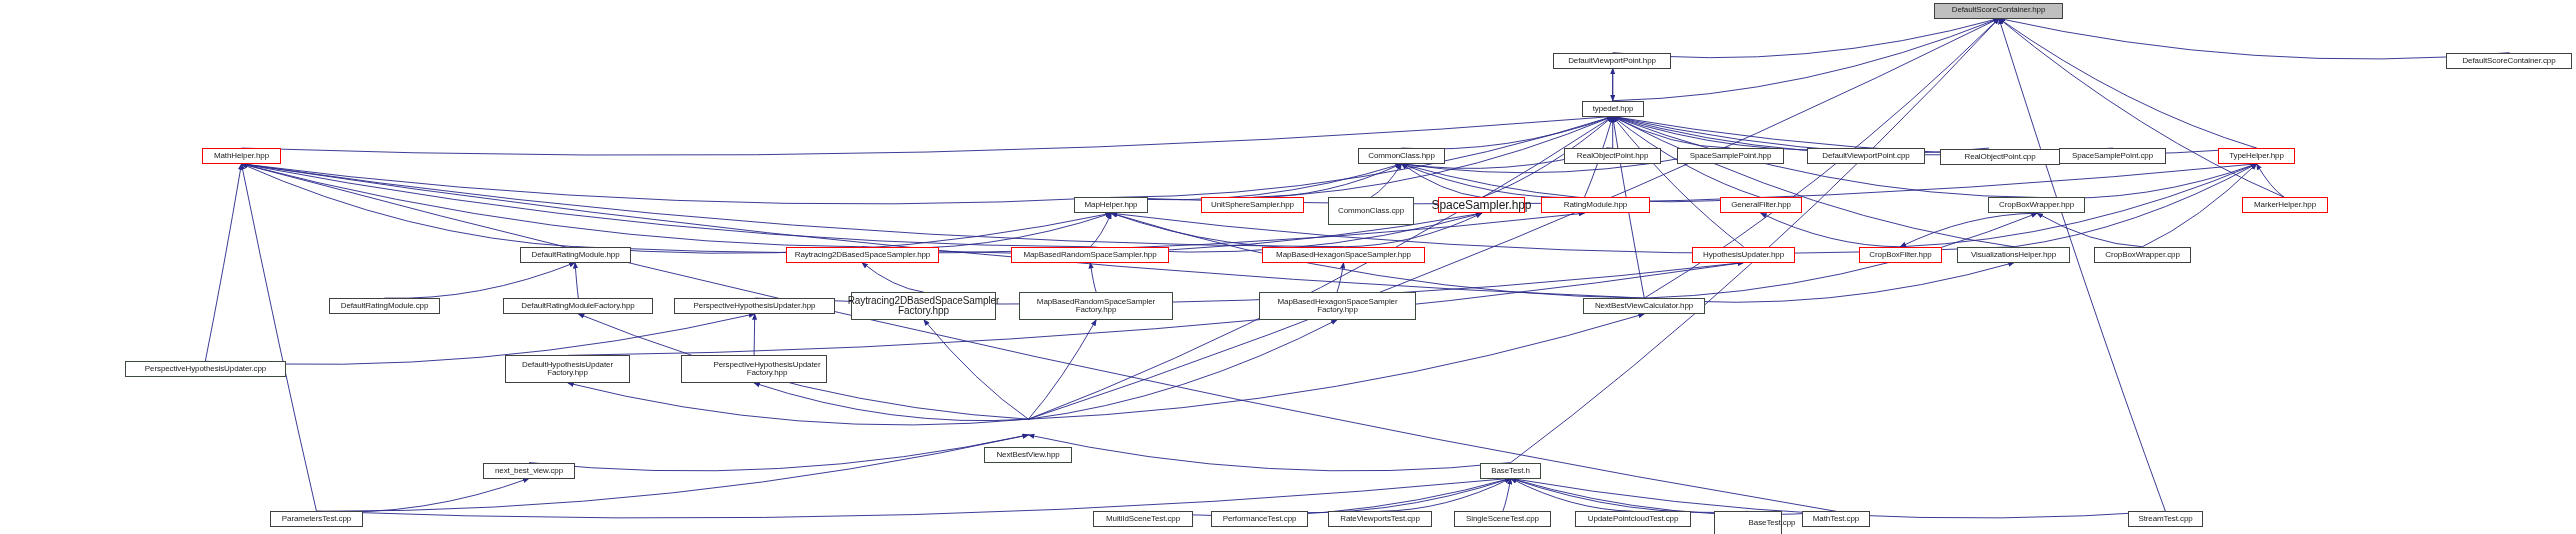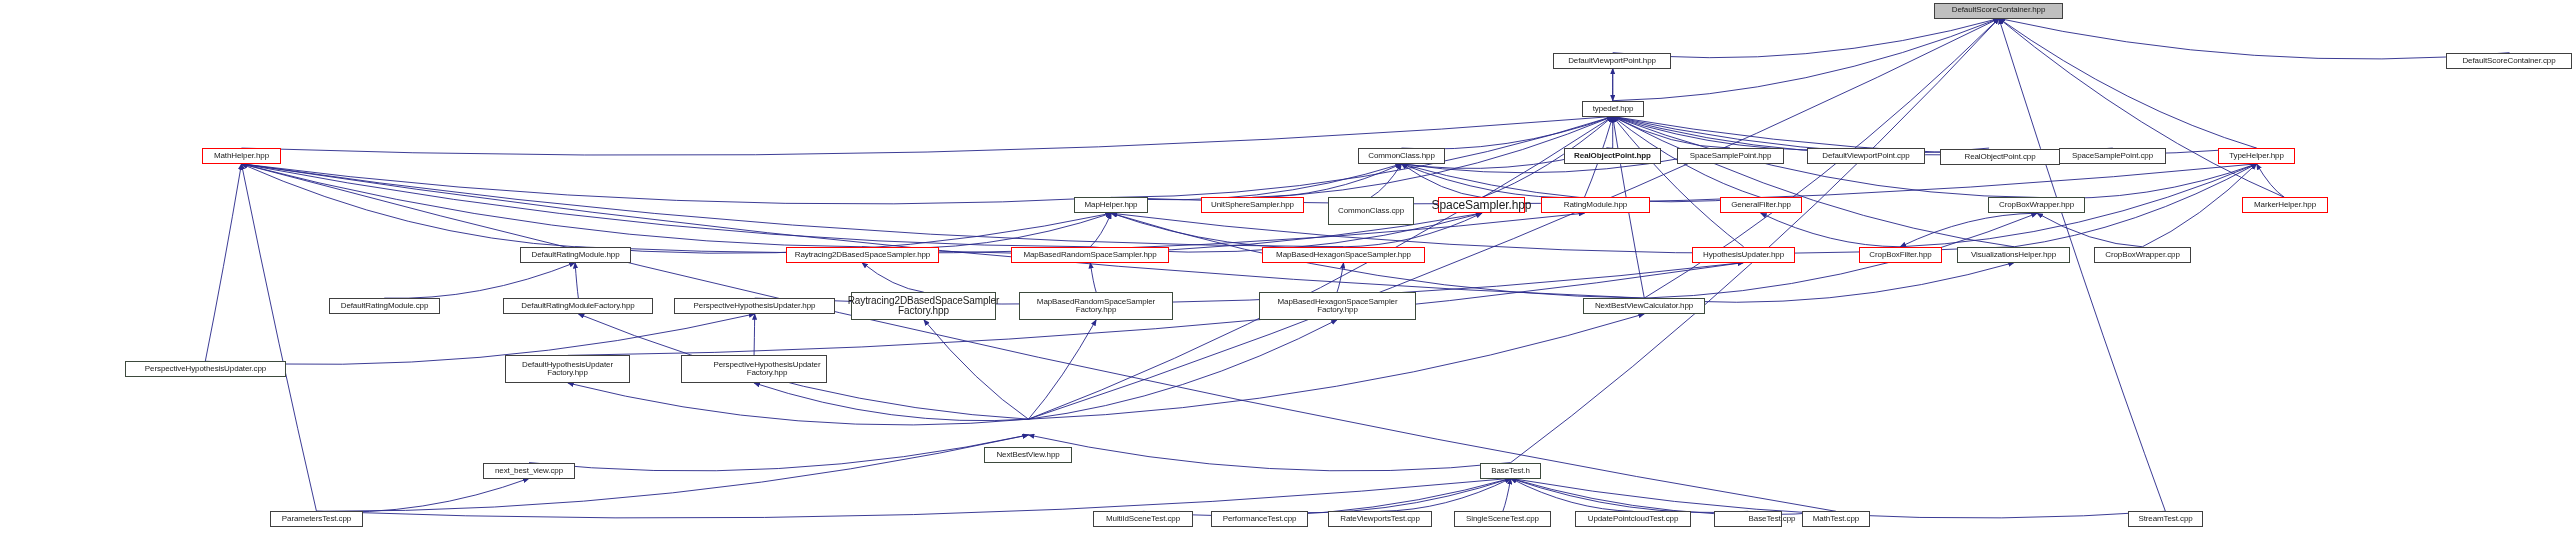--- a/index.html
+++ b/index.html
@@ -143,21 +143,21 @@
         <path d="M3291,777 Q2793.5,812 2296,727" marker-end="url(#arrow)"></path>
       </g>
   </svg>
   <div id="node-layer">
       <div class="node root" style="left: 1934px; top: 2.6px; width: 129px; height: 16px; font-size: 8px;">DefaultScoreContainer.hpp</div>
       <div class="node " style="left: 2446px; top: 53px; width: 126px; height: 16px; font-size: 8px;">DefaultScoreContainer.cpp</div>
       <div class="node " style="left: 1553px; top: 53px; width: 118px; height: 16px; font-size: 8px;">DefaultViewportPoint.hpp</div>
       <div class="node " style="left: 1582px; top: 101px; width: 62px; height: 16px; font-size: 8px;">typedef.hpp</div>
       <div class="node red" style="left: 202px; top: 148px; width: 79px; height: 16px; font-size: 8px;">MathHelper.hpp</div>
       <div class="node " style="left: 1358px; top: 148px; width: 87px; height: 16px; font-size: 8px;">CommonClass.hpp</div>
-      <div class="node " style="left: 1564px; top: 148px; width: 97px; height: 16px; font-size: 8px; font-weight: bold;">RealObjectPoint.hpp</div>
+      <div class="node " style="left: 1564px; top: 148px; width: 97px; height: 16px; font-size: 8px;">RealObjectPoint.hpp</div>
       <div class="node " style="left: 1677px; top: 148px; width: 107px; height: 16px; font-size: 8px;">SpaceSamplePoint.hpp</div>
       <div class="node " style="left: 1807px; top: 148px; width: 118px; height: 16px; font-size: 8px;">DefaultViewportPoint.cpp</div>
       <div class="node " style="left: 1940px; top: 149px; width: 120px; height: 16px; font-size: 8px;">RealObjectPoint.cpp</div>
       <div class="node " style="left: 2059px; top: 148px; width: 107px; height: 16px; font-size: 8px;">SpaceSamplePoint.cpp</div>
       <div class="node red" style="left: 2218px; top: 148px; width: 77px; height: 16px; font-size: 8px;">TypeHelper.hpp</div>
       <div class="node dark" style="left: 1074px; top: 197px; width: 74px; height: 16px; font-size: 8px;">MapHelper.hpp</div>
       <div class="node red" style="left: 1201px; top: 197px; width: 103px; height: 16px; font-size: 8px;">UnitSphereSampler.hpp</div>
       <div class="node dark" style="left: 1328px; top: 197px; width: 86px; height: 28px; font-size: 8px;">CommonClass.cpp</div>
       <div class="node red" style="left: 1438px; top: 197px; width: 87px; height: 16px; font-size: 12px;">SpaceSampler.hpp</div>
       <div class="node red" style="left: 1541px; top: 197px; width: 109px; height: 16px; font-size: 8px;">RatingModule.hpp</div>
@@ -189,18 +189,18 @@
 Factory.hpp</div>
       <div class="node dark" style="left: 984px; top: 419px; width: 88px; height: 16px; font-size: 8px; margin-top: 28px;">NextBestView.hpp</div>
       <div class="node " style="left: 483px; top: 463px; width: 92px; height: 16px; font-size: 8px;">next_best_view.cpp</div>
       <div class="node dark" style="left: 1480px; top: 463px; width: 61px; height: 16px; font-size: 8px;">BaseTest.h</div>
       <div class="node " style="left: 270px; top: 511px; width: 93px; height: 16px; font-size: 8px;">ParametersTest.cpp</div>
       <div class="node " style="left: 1093px; top: 511px; width: 100px; height: 16px; font-size: 8px;">MultiIdSceneTest.cpp</div>
       <div class="node " style="left: 1211px; top: 511px; width: 97px; height: 16px; font-size: 8px;">PerformanceTest.cpp</div>
       <div class="node " style="left: 1328px; top: 511px; width: 104px; height: 16px; font-size: 8px;">RateViewportsTest.cpp</div>
       <div class="node " style="left: 1454px; top: 511px; width: 97px; height: 16px; font-size: 8px;">SingleSceneTest.cpp</div>
       <div class="node " style="left: 1575px; top: 511px; width: 116px; height: 16px; font-size: 8px;">UpdatePointcloudTest.cpp</div>
-      <div class="node " style="left: 1714px; top: 511px; width: 68px; height: 16px; font-size: 8px; padding-left: 48px;">BaseTest.cpp</div>
+      <div class="node " style="left: 1714px; top: 511px; width: 68px; height: 24px; font-size: 8px; padding-left: 48px;">BaseTest.cpp</div>
       <div class="node " style="left: 1802px; top: 511px; width: 68px; height: 16px; font-size: 8px;">MathTest.cpp</div>
       <div class="node " style="left: 2128px; top: 511px; width: 75px; height: 16px; font-size: 8px;">StreamTest.cpp</div>
     </div>
 </div>
 
 
 </body></html>

